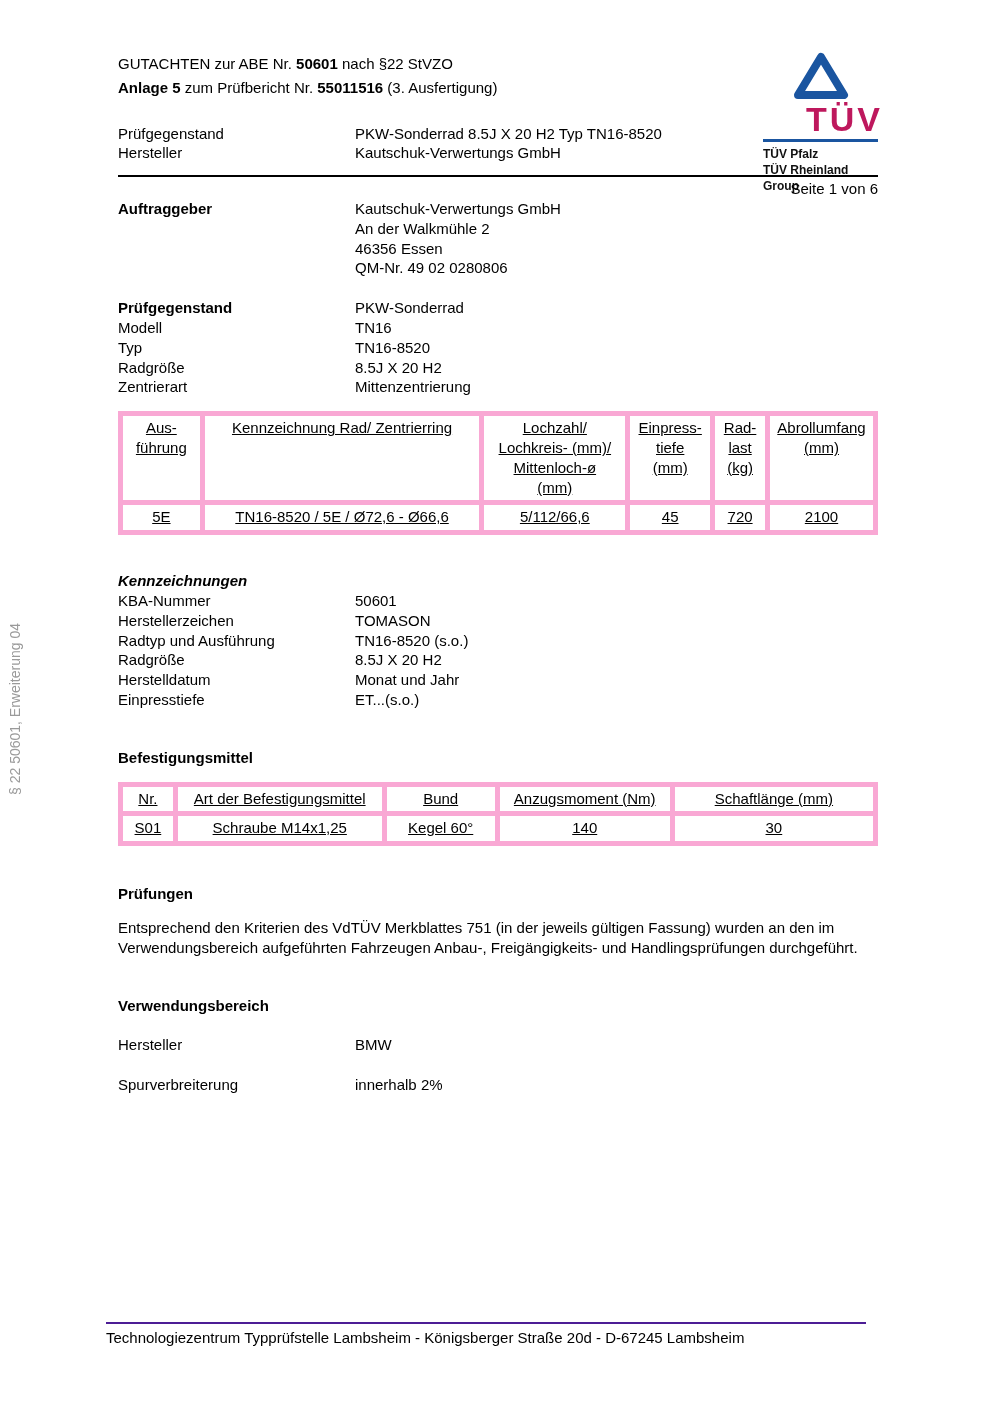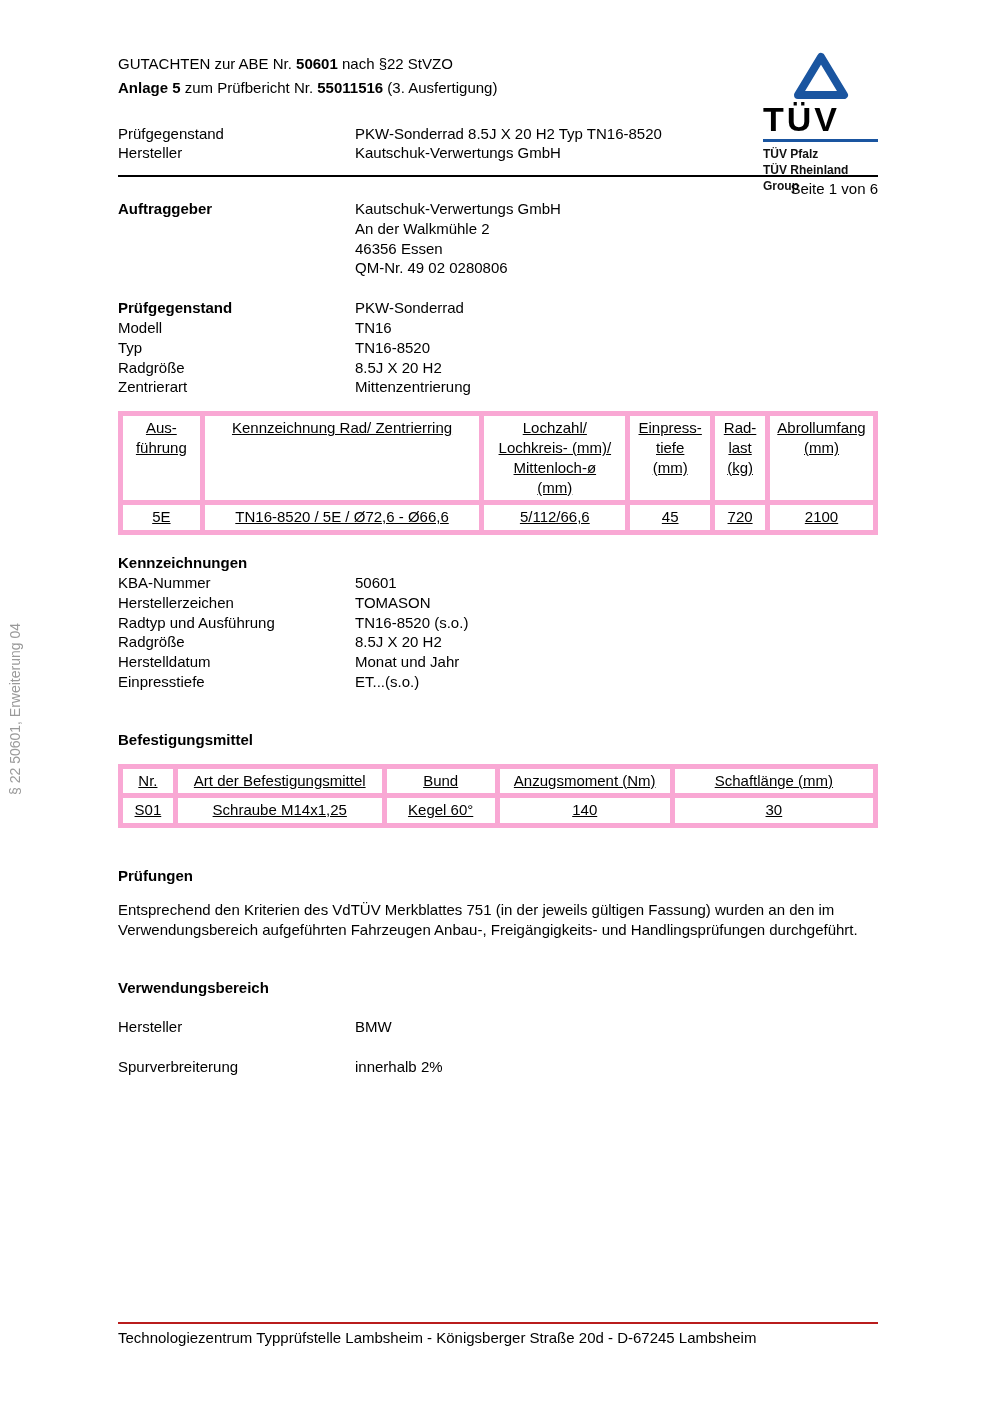--- a/index.html
+++ b/index.html
@@ -15,42 +15,42 @@
   .label-col { flex:0 0 237px; width:237px; }
   .value-col { flex:1 1 auto; }
 
   .title-line { margin-bottom:4px; }
   .anlage-line { margin-bottom:26px; }
   .header-rule { border-top:2px solid #000; margin-top:12px; }
   .page-indicator { text-align:right; margin-top:2px; }
 
   .logo { position:absolute; left:763px; top:52px; width:115px; text-align:left; }
   .logo-triangle { display:block; margin:0 auto 2px auto; }
-  .logo-brand { font-size:34px; font-weight:bold; letter-spacing:3px; line-height:1; color:#000000; }
+  .logo-brand { font-size:34px; font-weight:bold; letter-spacing:3px; line-height:1; color:#be185d;margin-left:43px; }
   .logo-rule { height:3px; width:100%; margin-top:3px; }
   .logo-sub { font-size:12px; font-weight:bold; line-height:1.35; margin-top:4px; color:#111; }
 
   .block { }
   .block-tight { margin-top:16px; }
   .section-title { font-weight:bold; margin-top:38px; }
 
   table { border-collapse:collapse; width:100%; font-size:15px; margin-top:14px; }
   th, td { border:5px solid #f9a8d4; padding:2px 6px 3px 6px; text-align:center; vertical-align:top;
            font-weight:normal; white-space:pre-line;text-decoration:underline; }
 
   .paragraph { margin-top:14px; }
 
   .side-text {
     position:absolute; left:6px; top:795px; width:230px;
     transform:rotate(-90deg); transform-origin:left top;
     color:#9a9a9a; font-size:14px; white-space:nowrap;
   }
 
-  .footer { position:absolute; left:118px; top:1322px; width:760px;
-            border-top:2px solid #b91c1c; padding-top:4px; }
+  .footer { position:absolute; left:106px; top:1322px; width:760px;
+            border-top:2px solid #4c1d95; padding-top:4px; }
 </style>
 </head>
 <body>
 
 <div class="page">
 
   <div class="side-text">§ 22  50601, Erweiterung 04</div>
 
   <div class="logo">
     <svg class="logo-triangle" width="56" height="48" viewBox="0 0 56 48">
@@ -152,21 +152,21 @@
           <td>5E</td>
           <td>TN16-8520 / 5E / Ø72,6 - Ø66,6</td>
           <td>5/112/66,6</td>
           <td>45</td>
           <td>720</td>
           <td>2100</td>
         </tr>
       </tbody>
     </table>
 
-    <div class="section-title" style="margin-top:18px;">Kennzeichnungen</div>
+    <div class="section-title" style="margin-top:36px;font-style:italic;">Kennzeichnungen</div>
     <div>
       <div class="row">
         <div class="label-col">KBA-Nummer</div>
         <div class="value-col">50601</div>
       </div>
       <div class="row">
         <div class="label-col">Herstellerzeichen</div>
         <div class="value-col">TOMASON</div>
       </div>
       <div class="row">

